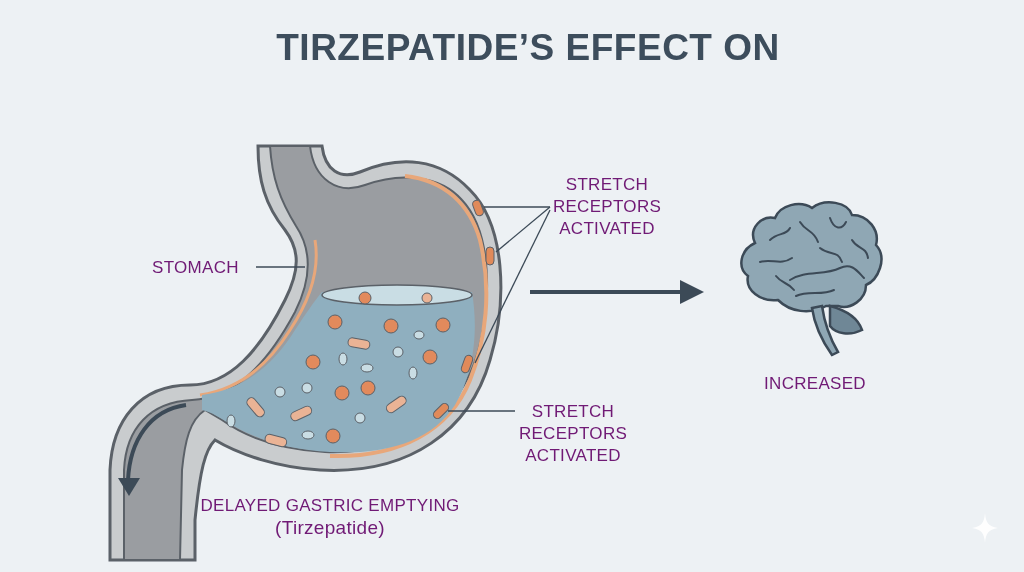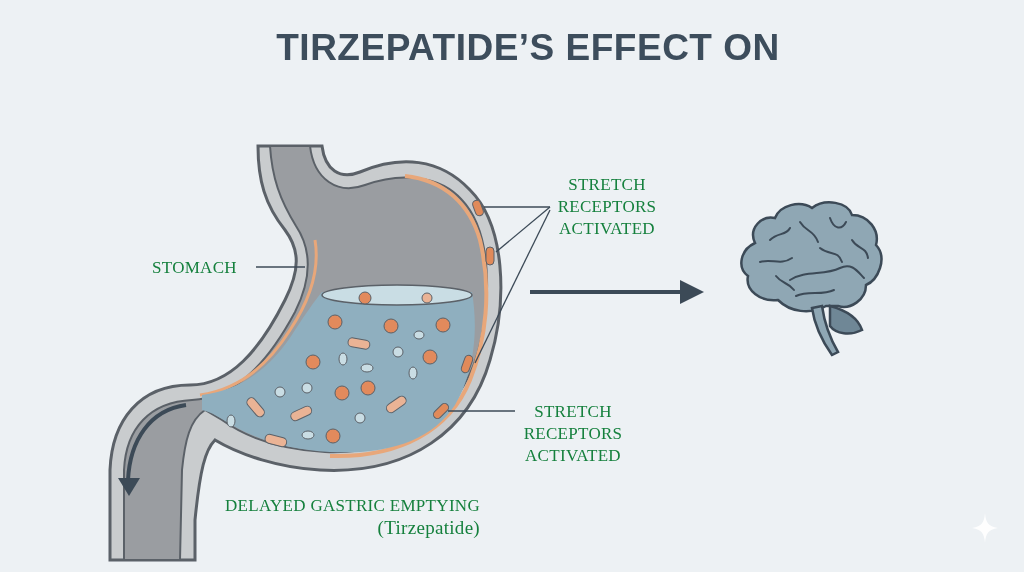--- a/index.html
+++ b/index.html
@@ -10,22 +10,22 @@
     position: relative;
   }
   .title {
     position: absolute; left: 16px; top: 26px; width: 1024px;
     text-align: center; color: #3d4d5c; font-weight: bold;
     font-size: 37px; line-height: 44px; letter-spacing: 0.5px;
   }
   .title div { display: block; }
   svg.diagram { position: absolute; left: 0; top: 0; }
   .label {
-    position: absolute; color: #15803d; font-size: 17px;
-    line-height: 22px; text-align: center; letter-spacing: 0.3px; font-family: Liberation Serif, serif;
+    position: absolute; color: #701a75; font-size: 17px;
+    line-height: 22px; text-align: center; letter-spacing: 0.3px;
   }
   .label.left { text-align: center; }
   .sub { font-size: 19px; }
   .sparkle { position: absolute; left: 972px; top: 513px; width: 26px; height: 30px; }
 </style>
 </head>
 <body>
 
 <div class="title">
   <div>TIRZEPATIDE’S EFFECT ON</div>
@@ -135,22 +135,23 @@
   <div>ACTIVATED</div>
 </div>
 
 <div class="label" style="left:508px; top:401px; width:130px;">
   <div>STRETCH</div>
   <div>RECEPTORS</div>
   <div>ACTIVATED</div>
 </div>
 
 <div class="label" style="left:730px; top:373px; width:170px;">
+  <div>INCREASED</div>
 </div>
 
-<div class="label" style="left:180px; top:495px; width:300px;text-align:right;">
+<div class="label" style="left:180px; top:495px; width:300px;">
   <div>DELAYED GASTRIC EMPTYING</div>
   <div class="sub">(Tirzepatide)</div>
 </div>
 
 <svg class="sparkle" viewBox="0 0 26 30">
   <path d="M13,0 C14,10 16,13 26,15 C16,17 14,20 13,30 C12,20 10,17 0,15 C10,13 12,10 13,0 Z" fill="#ffffff" opacity="0.9"></path>
 </svg>
 
 </body></html>

